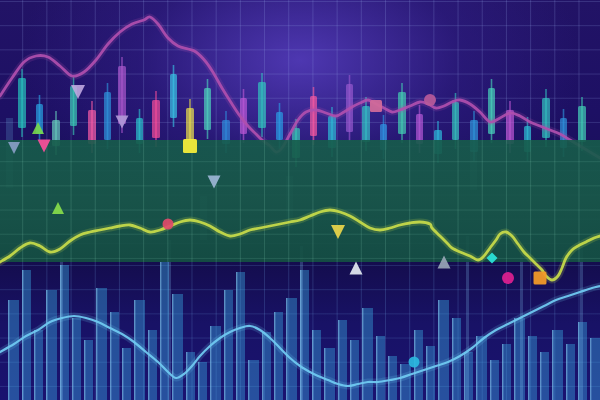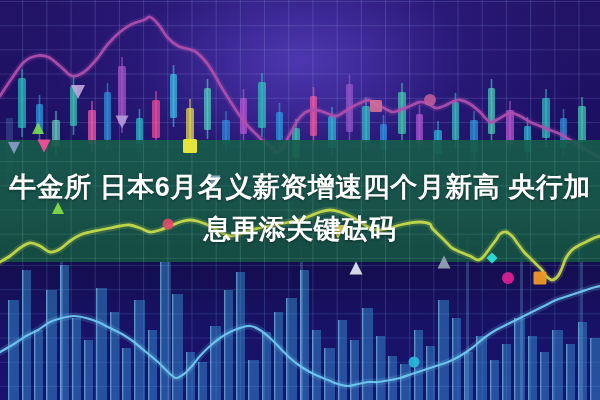--- a/index.html
+++ b/index.html
@@ -279,16 +279,14 @@
       <rect x="183" y="139" width="14" height="14" rx="1.5" fill="#f2ec3a" opacity="0.95"></rect>
       <rect x="533.5" y="271.5" width="13" height="13" rx="1.5" fill="#f09a28" opacity="0.95"></rect>
       <rect x="370" y="100" width="12" height="12" rx="1.5" fill="#d06a9a" opacity="0.95"></rect>
       <circle cx="430" cy="100" r="6" fill="#b85a9a" opacity="0.92"></circle>
       <circle cx="168" cy="224" r="5.5" fill="#e04a6a" opacity="0.92"></circle>
       <circle cx="508" cy="278" r="6" fill="#e02090" opacity="0.92"></circle>
       <circle cx="414" cy="362" r="5.5" fill="#2ab8e0" opacity="0.92"></circle>
       <polygon points="492,252.5 497.5,258 492,263.5 486.5,258" fill="#2ae0d8" opacity="0.95"></polygon>
     </svg>
 
-  <div id="headline">牛金所 日本6月名义薪资增速四个月新高 央行加
-息再添关键砝码</div>
 
 </div>
 
 </body></html>

